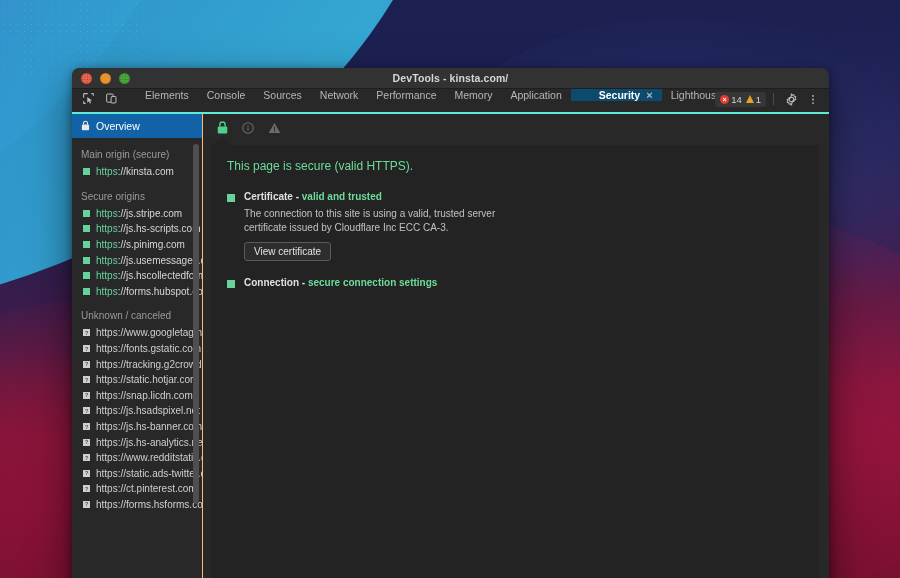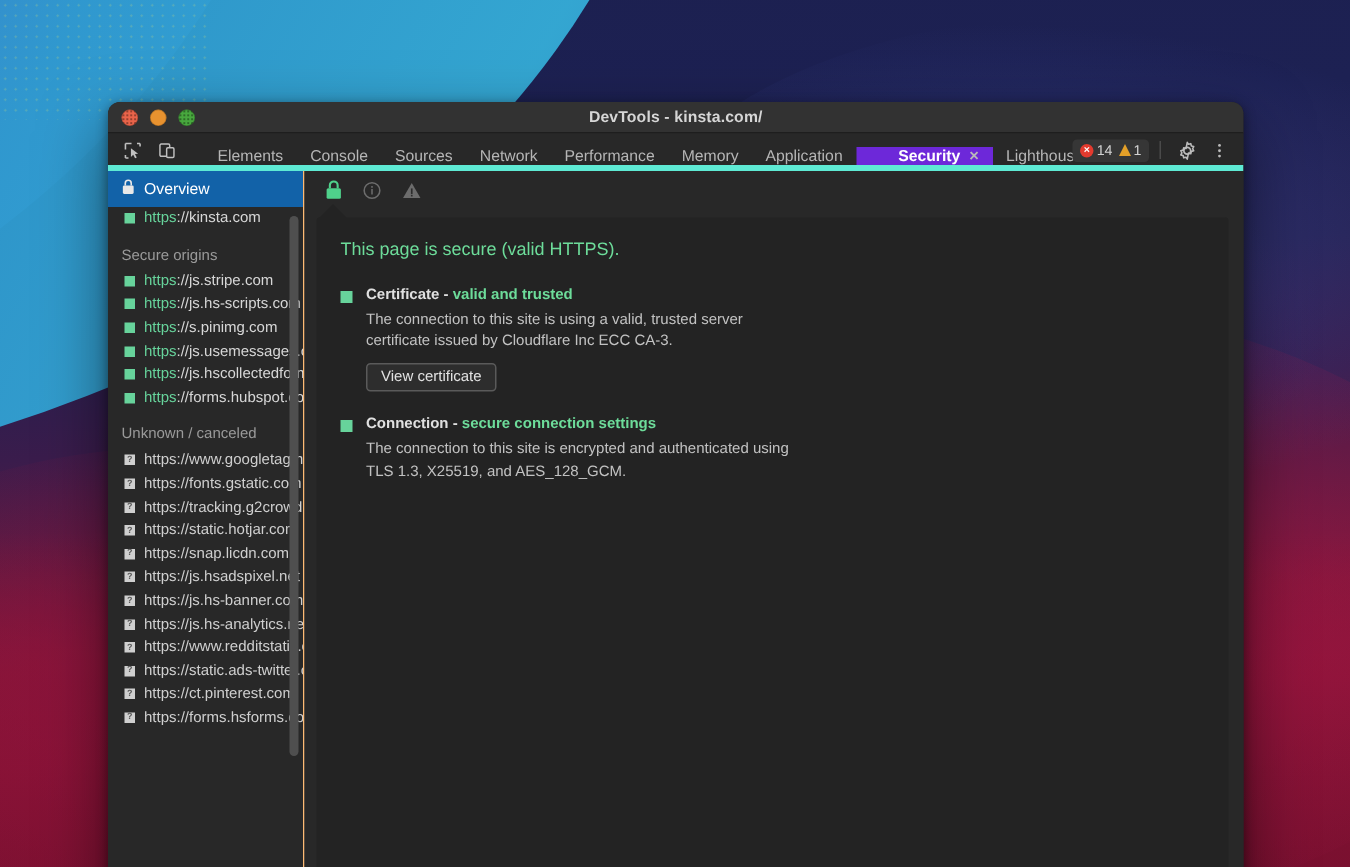--- a/index.html
+++ b/index.html
@@ -128,39 +128,39 @@
     position: absolute; left: 0; right: 0; text-align: center;
     font-size: 10.5px; font-weight: bold; color: #d6d6d6;
     letter-spacing: .1px;
     pointer-events: none;
   }
 
   
   .tabbar {
     height: 25px; flex: 0 0 25px;
     background: #282828;
-    border-bottom: 4px solid #5eead4;
-    display: flex; align-items: flex-end;
+    border-bottom: 2px solid #5eead4;
+    display: flex; align-items: flex-start;
   }
   .tb-icons { display: flex; align-items: center; gap: 2px; padding: 0 5px 0 6px; }
   .tb-icon {
     width: 21px; height: 19px;
     display: flex; align-items: center; justify-content: center;
     border-radius: 2px;
   }
   .tb-sep { width: 1px; background: #3f3f3f; margin: 5px 4px 5px 2px; }
   .tabs { display: flex; align-items: stretch; flex: 1; min-width: 0; }
   .tab {
     display: flex; align-items: center;
     padding: 0 9px;
     font-size: 10.5px; color: #b6b6b6;
     white-space: nowrap;
   }
   .tab.active {
-    background: #6d28d9;
+    background: #0c4a6e;
     color: #ffffff; font-weight: bold; padding-left: 28px;
   }
   .tab .tab-close {
     margin-left: 6px; font-size: 11px; color: #b9b9b9; line-height: 1;
   }
   .tb-right {
     display: flex; align-items: center; gap: 2px;
     padding-right: 6px; margin-left: auto;
   }
   .counters {
@@ -397,20 +397,21 @@
         <div class="sb-overview">
           <span>
             <svg width="9" height="11" viewBox="0 0 10 12">
               <rect x="1" y="5" width="8" height="6.3" rx="1" fill="#e8e8e8"></rect>
               <path d="M2.8 5V3.4a2.2 2.2 0 014.4 0V5" fill="none" stroke="#e8e8e8" stroke-width="1.2"></path>
             </svg>
           </span>
           <span>Overview</span>
         </div>
 
+        <div class="sb-group-title">Main origin (secure)</div>
         <div class="sb-item">
           <span class="sb-swatch"></span>
           <span class="sb-url"><span class="scheme">https</span><span>://kinsta.com</span></span>
         </div>
 
         <div class="sb-group-title">Secure origins</div>
         <div class="sb-item">
           <span class="sb-swatch"></span>
           <span class="sb-url"><span class="scheme">https</span><span>://js.stripe.com</span></span>
         </div>
@@ -526,20 +527,19 @@
             <div class="block-title"><span>Certificate - </span><span class="ok">valid and trusted</span></div>
             <div class="block-desc">The connection to this site is using a valid, trusted server certificate issued by Cloudflare Inc ECC CA-3.</div>
             <div class="view-cert-btn">View certificate</div>
           </div>
         </div>
 
         <div class="sec-block">
           <span class="block-swatch"></span>
           <div class="block-body">
             <div class="block-title"><span>Connection - </span><span class="ok">secure connection settings</span></div>
-            <div class="block-desc">The connection to this site is encrypted and authenticated using TLS 1.3, X25519, and AES_128_GCM.</div>
           </div>
         </div>
 
       </div>
     </div>
   </div>
 </div>
 
 </body></html>

